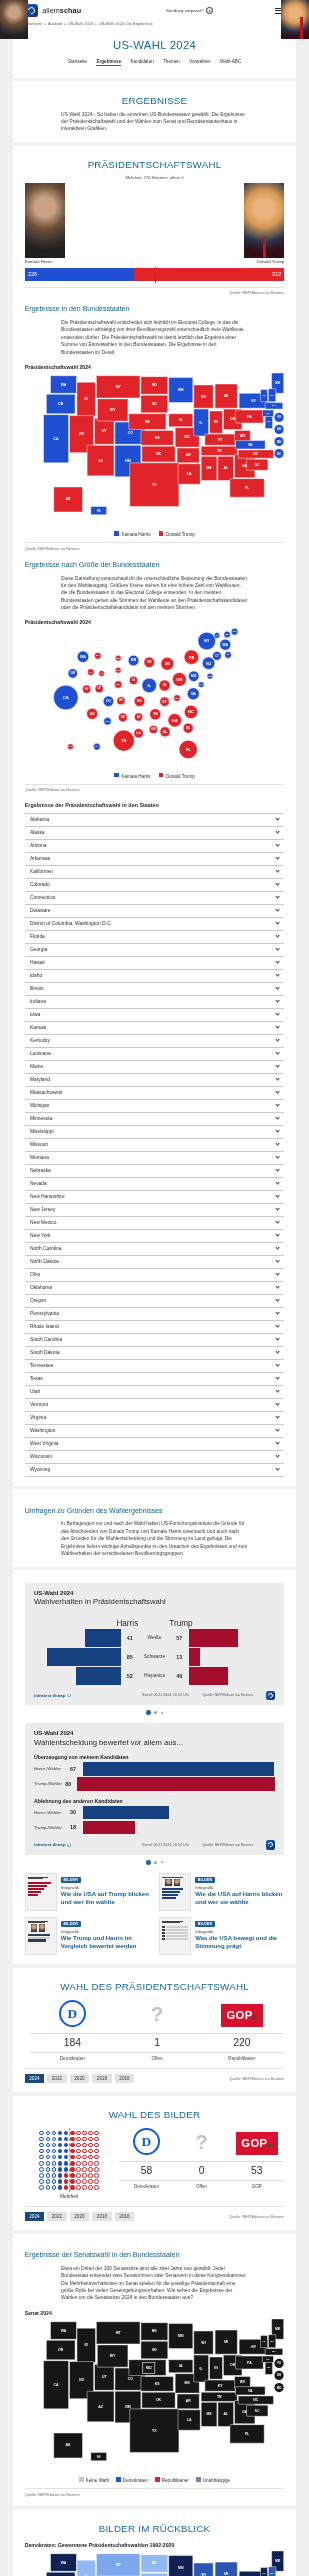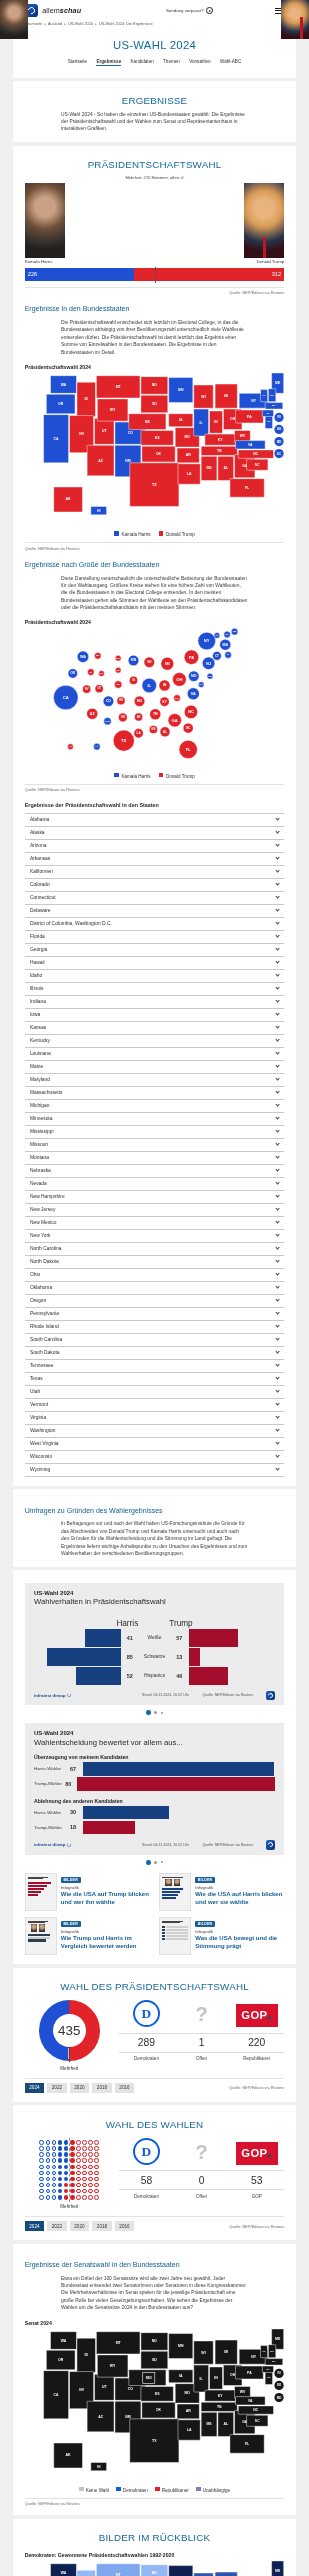--- a/index.html
+++ b/index.html
@@ -6,21 +6,21 @@
   html,body { background:#f0f0f1; font-family:"Liberation Sans", sans-serif; color:#2b2b2b; }
   .page { width:309px; margin:0 auto; background:#f0f0f1; overflow:hidden; }
   .card { background:#fff; margin:0 13.4px 3.6px 13.4px; padding:7.2px 11.3px 9.3px 11.3px; }
 
   
   .topbar { background:#fff; margin:0 13.4px; padding:4.1px 11.3px 2.1px 11.3px; }
   .topbar-row { display:flex; align-items:center; }
   .ts-logo { width:13.4px; height:13.4px; border-radius:3.1px; background:linear-gradient(135deg,#1a62c8,#0a2f77); position:relative; flex:0 0 auto; }
   .ts-logo::after { content:""; position:absolute; inset:3.1px; border:1px solid #fff; border-radius:50%; border-left-color:transparent; transform:rotate(-35deg); }
   .ts-word { font-size:7.2px; margin-left:4.1px; color:#1c1c1c; letter-spacing:0.1px; }
-  .ts-word b { font-weight:700;font-style:italic; }
+  .ts-word b { font-weight:700; }
   .watch { margin-left:auto; margin-right:62px; font-size:4.4px; color:#333; display:flex; align-items:center; gap:2.6px; }
   .play-ic { width:6.7px; height:6.7px; border:0.7px solid #222; border-radius:50%; position:relative; }
   .play-ic::after { content:""; position:absolute; left:2.1px; top:1.5px; border-left:2.6px solid #222; border-top:1.5px solid transparent; border-bottom:1.5px solid transparent; }
   .burger { width:9.3px; display:flex; flex-direction:column; gap:1.5px; cursor:pointer; }
   .burger i { height:1px; background:#222; display:block; }
   .crumbs { font-size:3.9px; color:#5a5a5a; padding:3.6px 0 3.1px 1px; }
   .crumbs .sep { margin:0 2.1px; color:#8a8a8a; font-size:3.3px; }
 
   .hero { text-align:center; padding-top:8.2px; }
   .hero h1 { color:#16699f; font-size:11.3px; font-weight:400; letter-spacing:0.3px; }
@@ -819,45 +819,38 @@
             </div>
           </div>
           <div class="t-meta"><span class="badge">BILDER</span><div class="t-kick">Infografik</div><div class="t-title">Was die USA bewegt und die Stimmung prägt</div></div>
         </div>
       </div>
   </div>
 
   <div class="card">
     <h2 class="sec">WAHL DES PRÄSIDENTSCHAFTSWAHL</h2>
     <div class="cong">
-      <div class="cong-left">
-        <div class="donut">
-          <b>435</b>
-          <span class="mk"></span>
-        </div>
-        <div class="mehr">Mehrheit</div>
-      </div>
       <div class="stats">
         <table>
           <tbody>
               <tr class="ic">
             <td>
                   <div class="dlogo">
                     <b>D</b>
                   </div>
                 </td>
             <td>
                   <div class="qmark">?</div>
                 </td>
             <td>
                   <div class="gop">GOP<s>⚫</s></div>
                 </td>
           </tr>
           <tr class="num">
-            <td>289</td>
+            <td>184</td>
             <td>1</td>
             <td>220</td>
           </tr>
           <tr class="lab">
             <td>Demokraten</td>
             <td>Offen</td>
             <td>Republikaner</td>
           </tr>
         </tbody>
           </table>
@@ -869,21 +862,21 @@
           <span class="yr">2022</span>
           <span class="yr">2020</span>
           <span class="yr">2018</span>
           <span class="yr">2016</span>
         </div>
       <div class="src2">Quelle: NEP/Edison via Reuters</div>
     </div>
   </div>
 
   <div class="card">
-    <h2 class="sec">WAHL DES WAHLEN</h2>
+    <h2 class="sec">WAHL DES BILDER</h2>
     <div class="cong">
       <div class="cong-left">
         <div class="matrix" id="senate-matrix">
             <span class="mline"></span>
             <span class="dt bo"></span>
             <span class="dt bo"></span>
             <span class="dt bo"></span>
             <span class="dt bf"></span>
             <span class="dt bf"></span>
             <span class="dt rf"></span>

